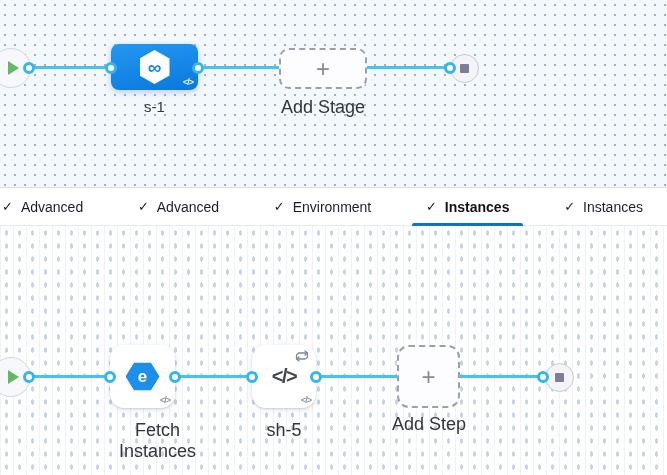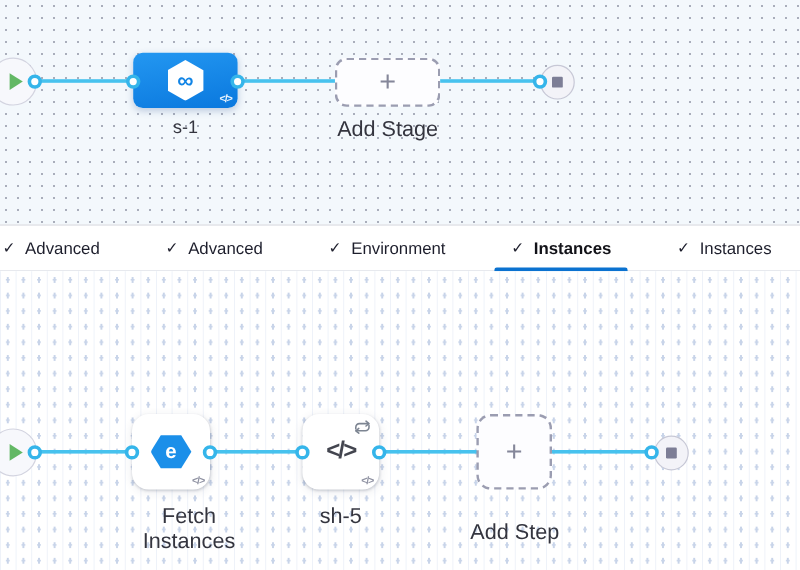--- a/index.html
+++ b/index.html
@@ -163,19 +163,19 @@
     <span class="shell-glyph">&lt;/&gt;</span>
     <span class="code-badge">&lt;/&gt;</span>
   </div>
   <div class="port" style="left:246px; top:145px;"></div>
   <div class="port" style="left:310px; top:145px;"></div>
   <div class="node-label" style="left:252px; top:194px; width:64px;">sh-5</div>
 
   <div class="add-box" style="left:397px; top:119px; width:63px; height:63px; border-radius:12px;">
     <span class="plus">+</span>
   </div>
-  <div class="node-label" style="left:386px; top:207px; width:86px;">Add Step</div>
+  <div class="node-label" style="left:386px; top:188px; width:86px;">Add Step</div>
 
   <div class="terminal small" style="left:545px; top:137px;">
     <div class="stop-sq"></div>
   </div>
   <div class="port" style="left:537px; top:145px;"></div>
 </div>
 
 </body></html>

